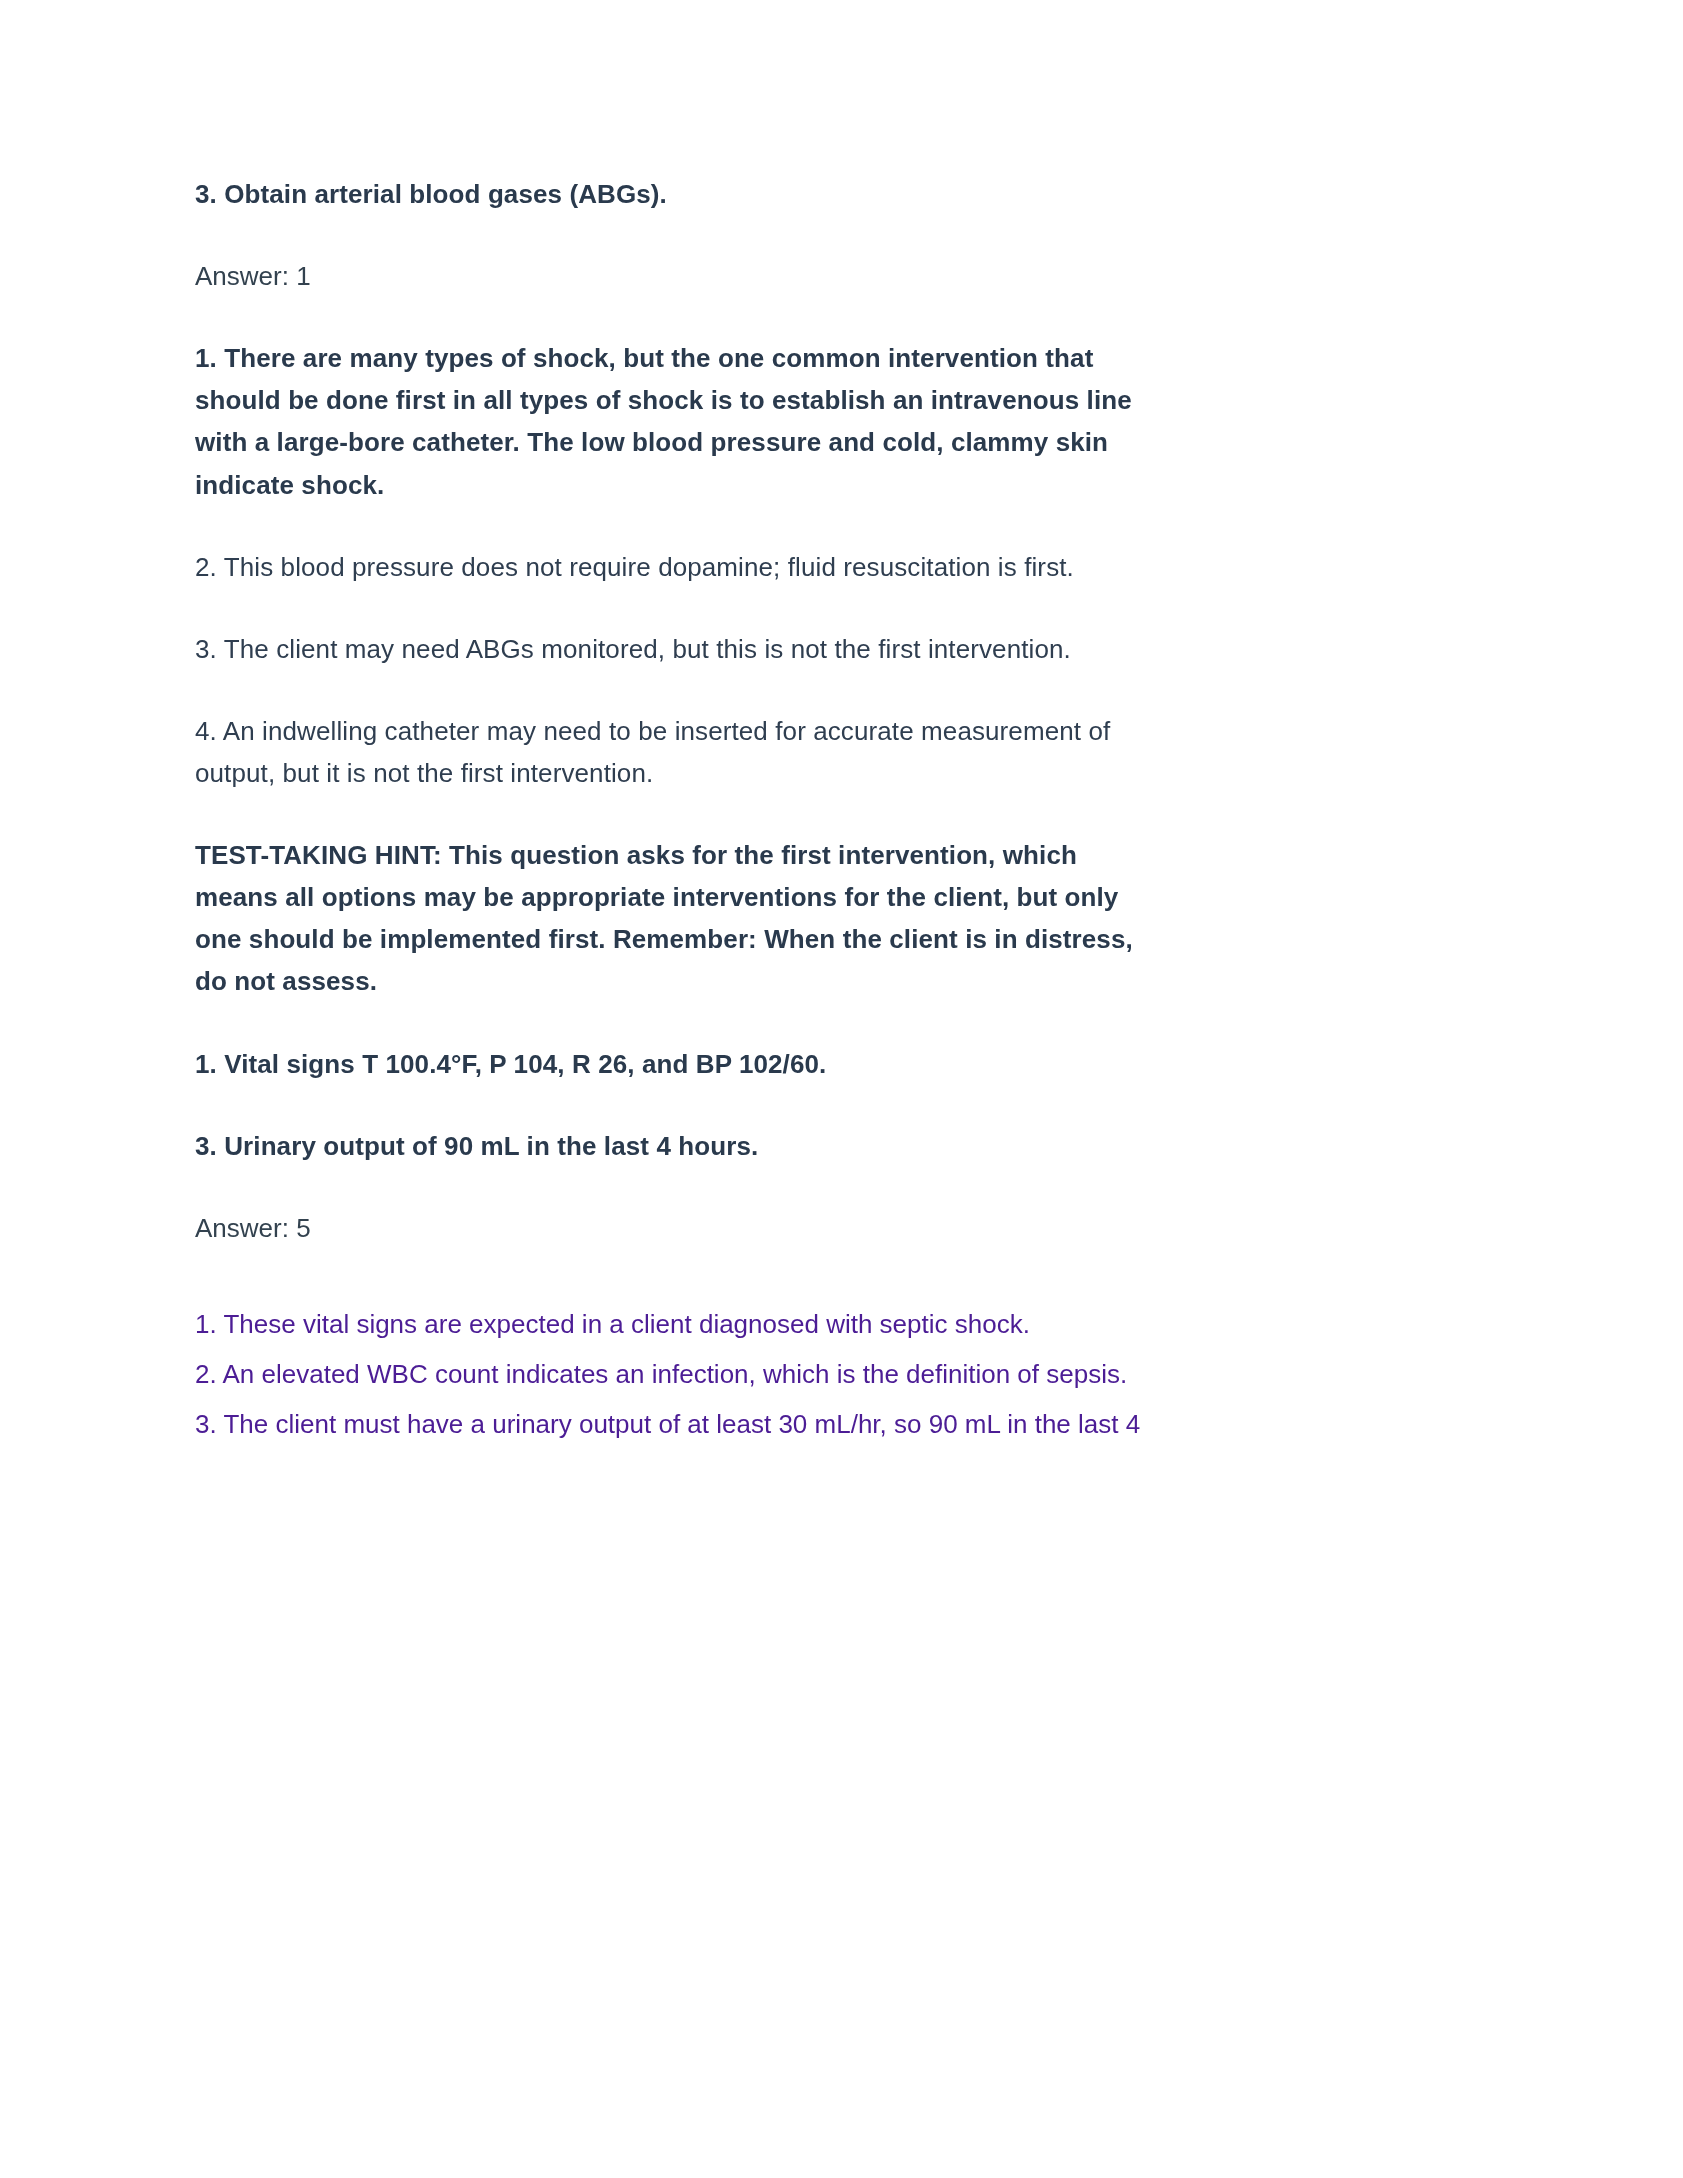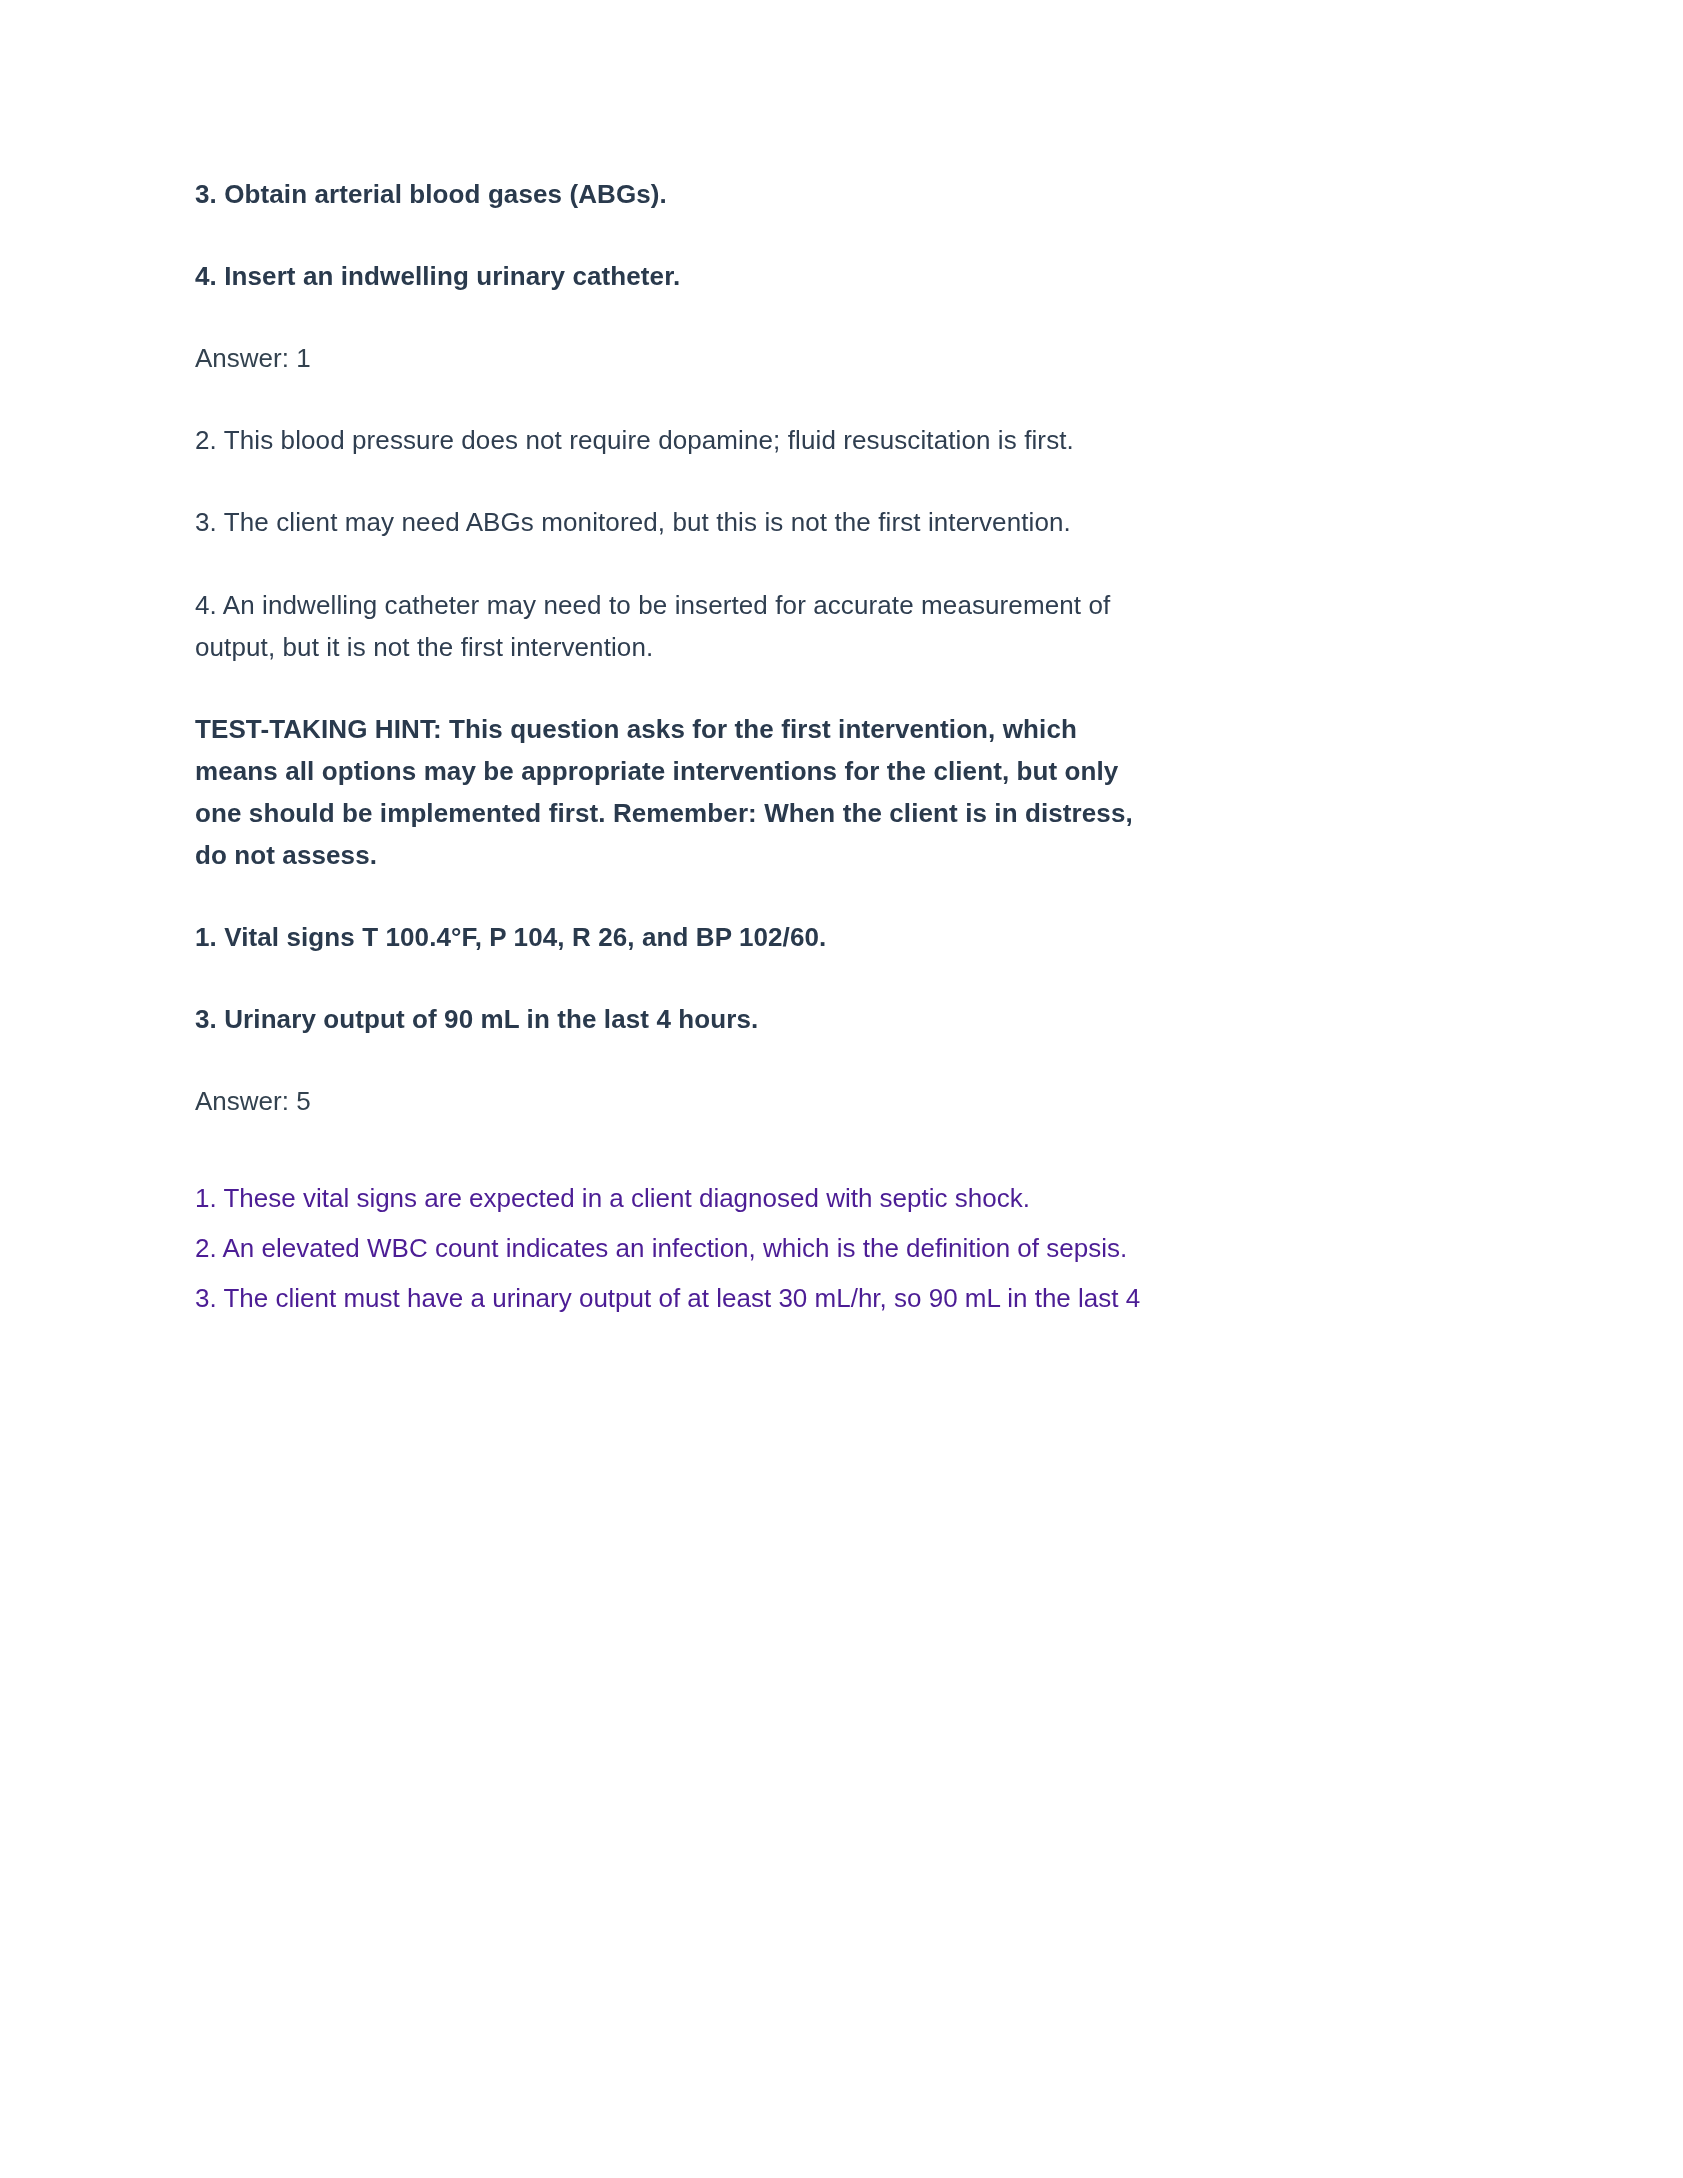--- a/index.html
+++ b/index.html
@@ -48,24 +48,24 @@
   }
   .ital {
   }
 </style>
 </head>
 <body>
 
 <div class="page">
 
   <p class="para bold">3. Obtain arterial blood gases (ABGs).</p>
-  <p class="para bold">4. Insert an indwelling urinary catheter.</p>
 
   <p class="answer">Answer: 1</p>
 
+  <p class="para bold">1. There are many types of shock, but the one common intervention that should be done first in all types of shock is to establish an intravenous line with a large-bore catheter. The low blood pressure and cold, clammy skin indicate shock.</p>
   <p class="para">2. This blood pressure does not require dopamine; fluid resuscitation is first.</p>
   <p class="para">3. The client may need ABGs monitored, but this is not the first intervention.</p>
   <p class="para">4. An indwelling catheter may need to be inserted for accurate measurement of output, but it is not the first intervention.</p>
 
   <p class="para bold"><span>TEST-TAKING HINT: This question asks for the first intervention, which means all options may be appropriate interventions for the client, but only one should be implemented first. Remember: When the client </span><span class="ital">is in</span><span> distress, do not assess.</span></p>
 
 
   <p class="para bold">1. Vital signs T 100.4°F, P 104, R 26, and BP 102/60.</p>
   <p class="para bold">3. Urinary output of 90 mL in the last 4 hours.</p>
 

